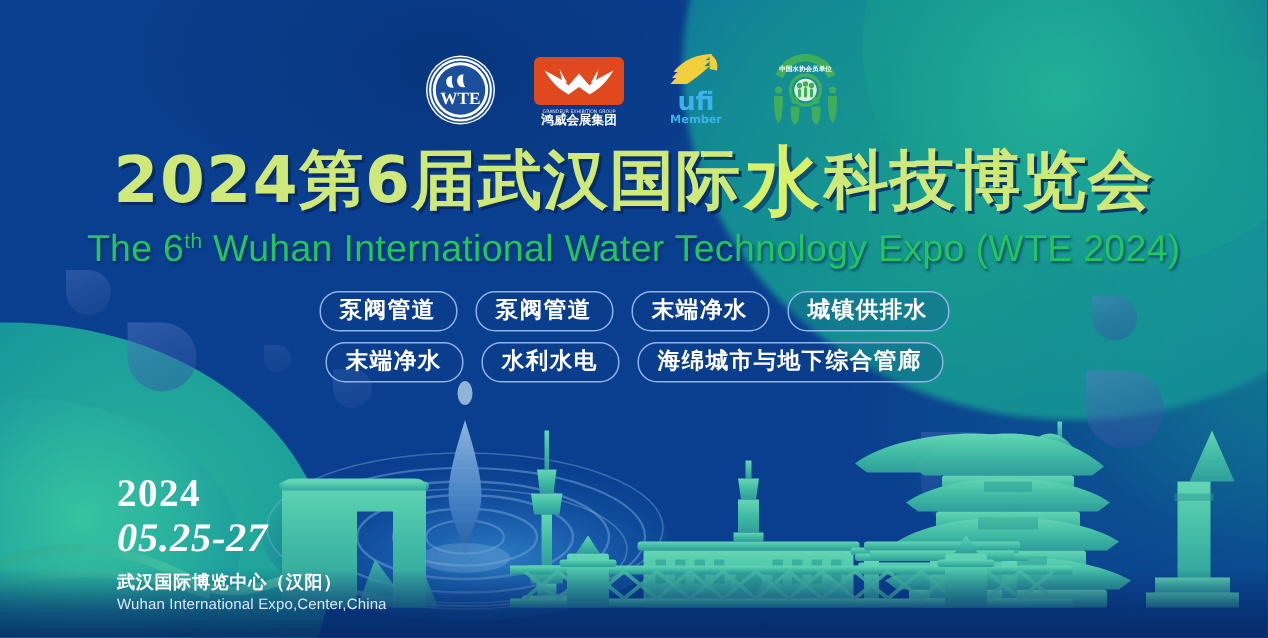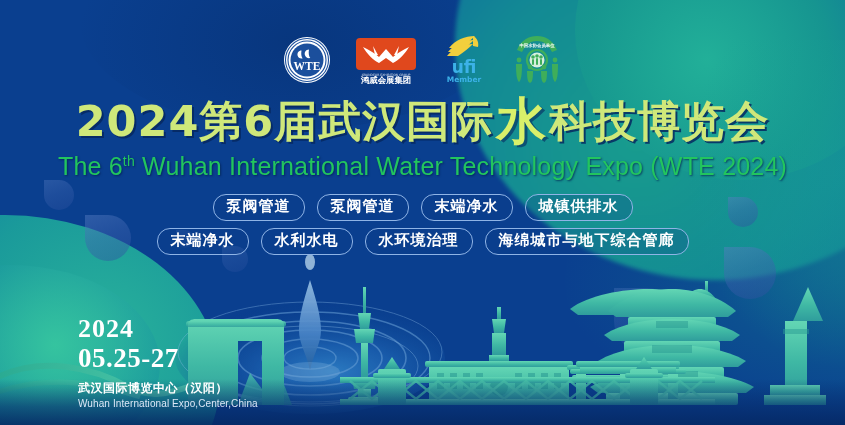--- a/index.html
+++ b/index.html
@@ -159,20 +159,21 @@
   
   .datebox{position:absolute;left:52px;top:315px;margin-left:26px;}
   .date-year{
     font-family:"Liberation Serif","DejaVu Serif",serif;
     font-size:26px;font-weight:bold;color:#ffffff;line-height:1.05;letter-spacing:1px;
   }
   .date-day{
     font-family:"Liberation Serif","DejaVu Serif",serif;
     font-size:27px;font-weight:bold;color:#ffffff;line-height:1.1;letter-spacing:.5px;
     margin-top:2px;
+    font-style:italic;
   }
   .venue-cn{
     font-family:Liberation Mono, monospace;
     font-size:12px;font-weight:bold;color:#ffffff;margin-top:6px;letter-spacing:.5px;
   }
   .venue-en{
     font-size:10px;color:#dbe7f7;margin-top:1px;letter-spacing:.1px;
   }
 </style>
 </head>
@@ -414,21 +415,20 @@
   <div class="pill-rows">
     <div class="pill-row">
       <span class="pill">泵阀管道</span>
       <span class="pill">泵阀管道</span>
       <span class="pill">末端净水</span>
       <span class="pill">城镇供排水</span>
     </div>
     <div class="pill-row">
       <span class="pill">末端净水</span>
       <span class="pill">水利水电</span>
-      <span class="pill">水环境治理</span>
       <span class="pill">海绵城市与地下综合管廊</span>
     </div>
   </div>
 
   <div class="datebox">
     <div class="date-year">2024</div>
     <div class="date-day">05.25-27</div>
     <div class="venue-cn">武汉国际博览中心（汉阳）</div>
     <div class="venue-en">Wuhan International Expo,Center,China</div>
   </div>

